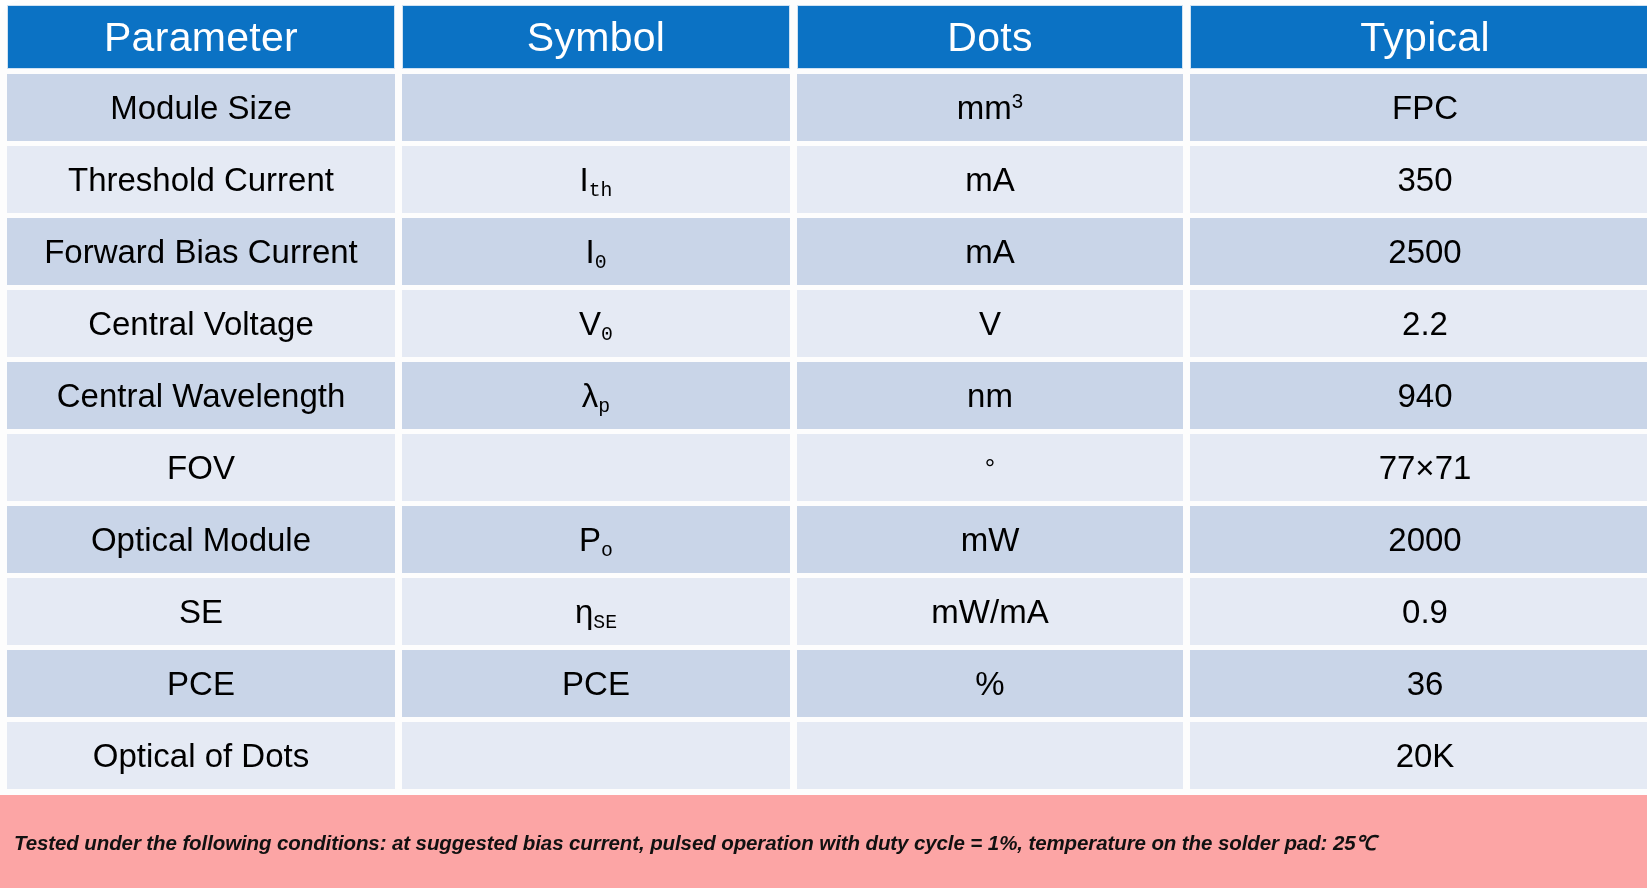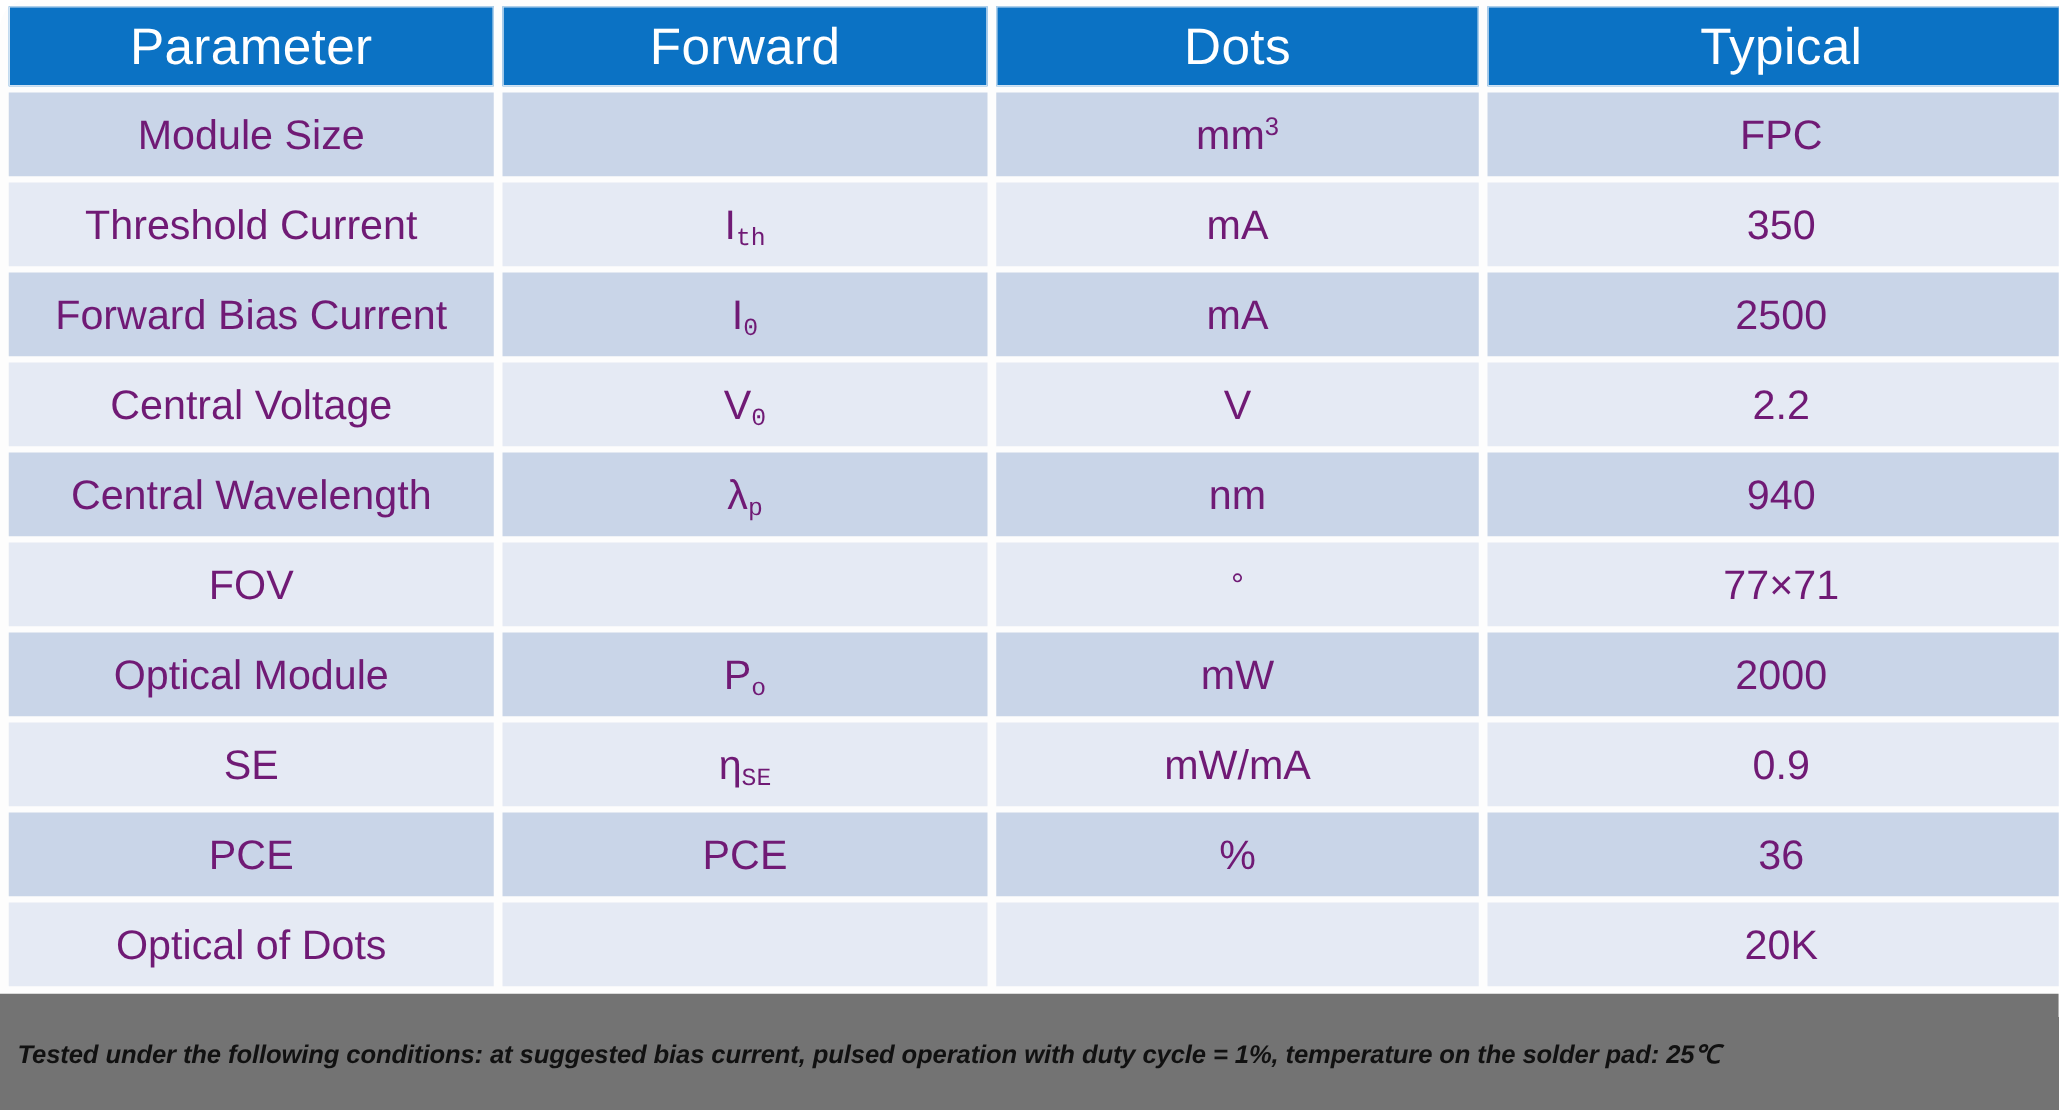--- a/index.html
+++ b/index.html
@@ -36,21 +36,21 @@
   table.spec col.c-symbol { width: 388px; }
   table.spec col.c-unit   { width: 386px; }
   table.spec col.c-typ    { width: 470px; }
 
   table.spec th,
   table.spec td {
     padding: 0;
     margin: 0;
     text-align: center;
     vertical-align: middle;
-    color: #701a75;
+    color: #000000;
     font-weight: 400;
     line-height: 1;
   }
 
   
   table.spec thead th {
     height: 62px;
     background: #0B72C4;
     border: 1px solid #cfe2f3;
     color: #ffffff;
@@ -87,21 +87,21 @@
     top: -2px;
   }
 
   
   #footnote {
     position: absolute;
     left: 0;
     top: 795px;
     width: 1647px;
     height: 93px;
-    background: #737373;
+    background: #fca5a5;
     display: flex;
     align-items: center;
   }
   #footnote .note-text {
     padding-left: 14px;
     font-size: 20.5px;
     font-style: italic;
     font-weight: 700;
     color: #111111;
     white-space: nowrap;
@@ -116,21 +116,21 @@
   <table class="spec">
     <colgroup>
       <col class="c-param">
         <col class="c-symbol">
         <col class="c-unit">
         <col class="c-typ">
     </colgroup>
     <thead>
       <tr>
         <th>Parameter</th>
-        <th>Forward</th>
+        <th>Symbol</th>
         <th>Dots</th>
         <th>Typical</th>
       </tr>
     </thead>
     <tbody id="tbody">
         <tr class="odd">
           <td>Module Size</td>
           <td></td>
           <td>mm<sup>3</sup></td>
           <td>FPC</td>

